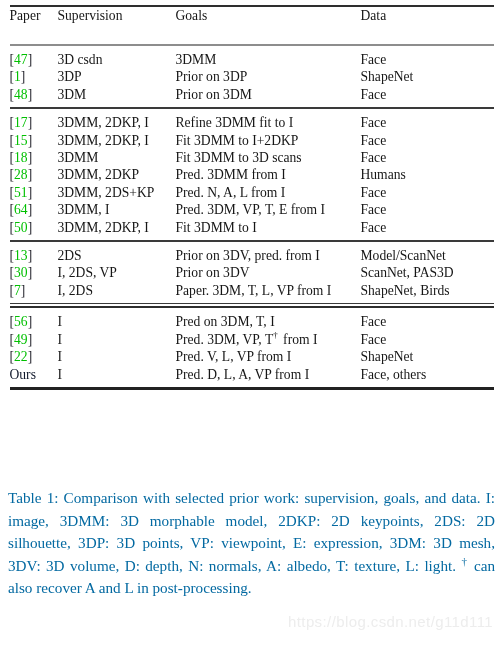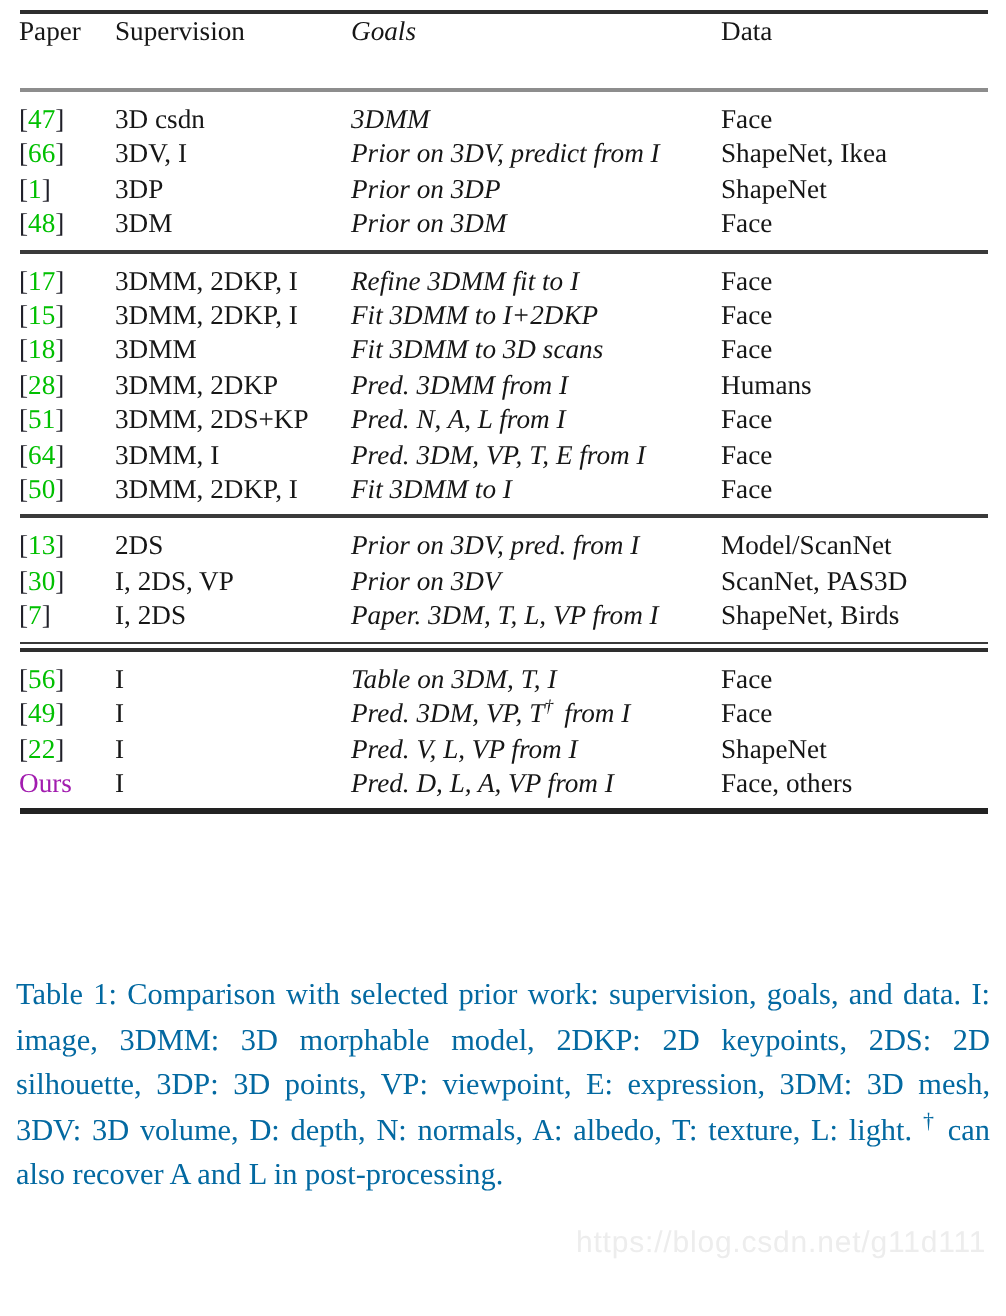--- a/index.html
+++ b/index.html
@@ -50,33 +50,33 @@
     margin: 0;
     text-align: left;
     vertical-align: baseline;
     font-weight: normal;
     white-space: nowrap;
   }
 
   
   .col-paper { width: 48px;  text-align: right; padding-right: 5px; }
   .col-sup   { width: 118px; padding-left: 4px; }
-  .col-goals { width: 185px; padding-left: 0px; font-style: italic; }
+  .col-goals { width: 185px; padding-left: 0px; }
   .col-data  { width: 133px; padding-left: 0px; }
 
   thead td { height: 37px; }
   tbody td { height: 17.4px; }
 
   .grp-pad-top td    { height: 5px; line-height: 5px; font-size: 0; }
   .grp-pad-bottom td { height: 4px; line-height: 4px; font-size: 0; }
 
   
   .cite { color: #1f1f28; }
   .cite .num { color: #00c000; text-align: right; }
-  .ours { color: #a21caf; font-family: Liberation Serif, serif; }
+  .ours { color: #0f172a; font-family: Liberation Serif, serif; }
 
   sup.dag {
     font-size: 9px;
     vertical-align: super;
     line-height: 0;
     padding-right: 2px;
   }
 
   
   #caption {
@@ -134,26 +134,20 @@
       <tr class="grp-pad-top">
           <td colspan="4"></td>
         </tr>
       <tr>
         <td class="col-paper"><span class="cite">[<span class="num">47</span>]</span></td>
         <td class="col-sup">3D csdn</td>
         <td class="col-goals">3DMM</td>
         <td class="col-data">Face</td>
       </tr>
       <tr>
-        <td class="col-paper"><span class="cite">[<span class="num">66</span>]</span></td>
-        <td class="col-sup">3DV, I</td>
-        <td class="col-goals">Prior on 3DV, predict from I</td>
-        <td class="col-data">ShapeNet, Ikea</td>
-      </tr>
-      <tr>
         <td class="col-paper"><span class="cite">[<span class="num">1</span>]</span></td>
         <td class="col-sup">3DP</td>
         <td class="col-goals">Prior on 3DP</td>
         <td class="col-data">ShapeNet</td>
       </tr>
       <tr>
         <td class="col-paper"><span class="cite">[<span class="num">48</span>]</span></td>
         <td class="col-sup">3DM</td>
         <td class="col-goals">Prior on 3DM</td>
         <td class="col-data">Face</td>
@@ -255,21 +249,21 @@
   <div class="rule rule-double-b"></div>
 
   <table class="cmp">
     <tbody>
       <tr class="grp-pad-top">
           <td colspan="4"></td>
         </tr>
       <tr>
         <td class="col-paper"><span class="cite">[<span class="num">56</span>]</span></td>
         <td class="col-sup">I</td>
-        <td class="col-goals">Table on 3DM, T, I</td>
+        <td class="col-goals">Pred on 3DM, T, I</td>
         <td class="col-data">Face</td>
       </tr>
       <tr>
         <td class="col-paper"><span class="cite">[<span class="num">49</span>]</span></td>
         <td class="col-sup">I</td>
         <td class="col-goals"><span>Pred. 3DM, VP, T</span><sup class="dag">†</sup><span> from I</span></td>
         <td class="col-data">Face</td>
       </tr>
       <tr>
         <td class="col-paper"><span class="cite">[<span class="num">22</span>]</span></td>

